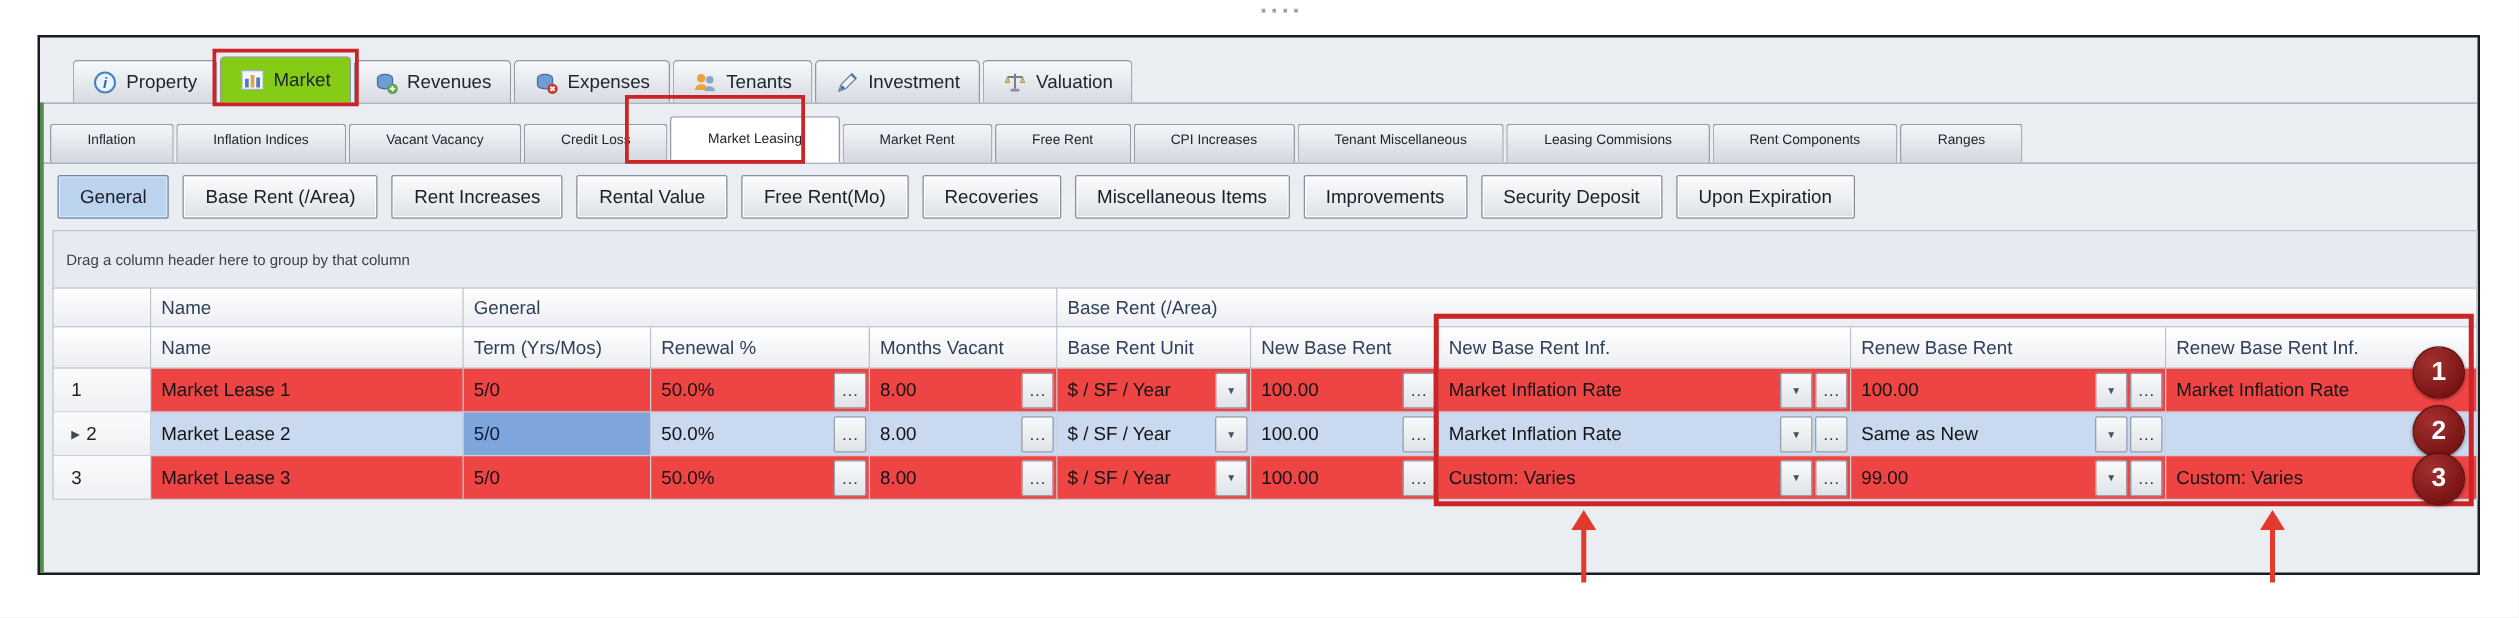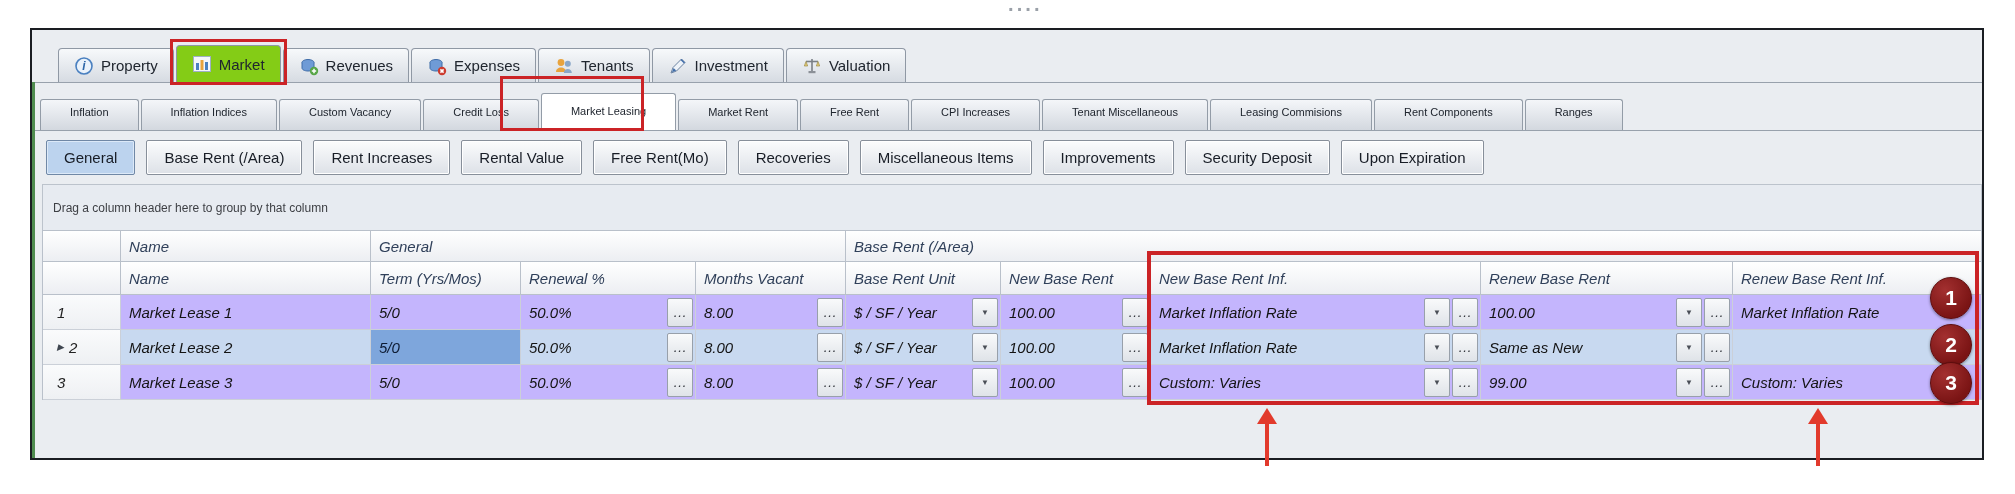--- a/index.html
+++ b/index.html
@@ -63,30 +63,30 @@
   .groupbar {
     margin:8px 0 0 10px; height:46px; display:flex; align-items:center;
     background:#e7ebf1; border:1px solid #bcc3cc; border-bottom:none;
     padding-left:10px; font-size:12px; color:#3d3f44;
   }
   .grid { margin-left:10px; border-top:1px solid #b9c0ca; border-left:1px solid #b9c0ca; background:#eaedf1; position:relative; }
   .grow { display:flex; }
   .cell, .hcell {
     position:relative; display:flex; align-items:center;
     border-right:1px solid #cbd0d8; border-bottom:1px solid #cbd0d8;
-    padding-left:8px; font-size:15px; overflow:hidden; flex:0 0 auto;font-style:italic;
+    padding-left:8px; font-size:15px; overflow:hidden; flex:0 0 auto;
   }
   .hcell {
     background:linear-gradient(180deg,#ffffff,#eceef2);
     border-right-color:#b9c0ca; border-bottom-color:#b9c0ca;
     color:#30405a;
   }
   .band .hcell { height:31px; }
   .heads .hcell { height:33px; }
-  .cell { background:#c4b5fd; color:#141414; height:35px; }
+  .cell { background:#ef4444; color:#141414; height:35px; }
   .rownum {
     background:linear-gradient(180deg,#fafbfc,#eef0f3);
     color:#222; gap:5px; padding-left:14px;
   }
   .marker { font-size:9px; color:#3f4650; }
   
   .c-num  { width:78px; }
   .c-name { width:250px; }
   .c-term { width:150px; }
   .c-ren  { width:175px; }
@@ -193,21 +193,21 @@
           <path d="M16 5.5L14.3 10h3.4z" fill="#e7cb74" stroke="#9a8c4e" stroke-width=".7"></path>
           <rect x="6.5" y="15" width="7" height="2.2" fill="#8b9097"></rect>
         </svg>
       <span>Valuation</span>
     </div>
   </div>
 
   <div class="tabbar2">
     <div class="tab2">Inflation</div>
     <div class="tab2">Inflation Indices</div>
-    <div class="tab2">Custom Vacancy</div>
+    <div class="tab2">Vacant Vacancy</div>
     <div class="tab2">Credit Loss</div>
     <div class="tab2 active">Market Leasing</div>
     <div class="tab2">Market Rent</div>
     <div class="tab2">Free Rent</div>
     <div class="tab2">CPI Increases</div>
     <div class="tab2">Tenant Miscellaneous</div>
     <div class="tab2">Leasing Commisions</div>
     <div class="tab2">Rent Components</div>
     <div class="tab2">Ranges</div>
   </div>

